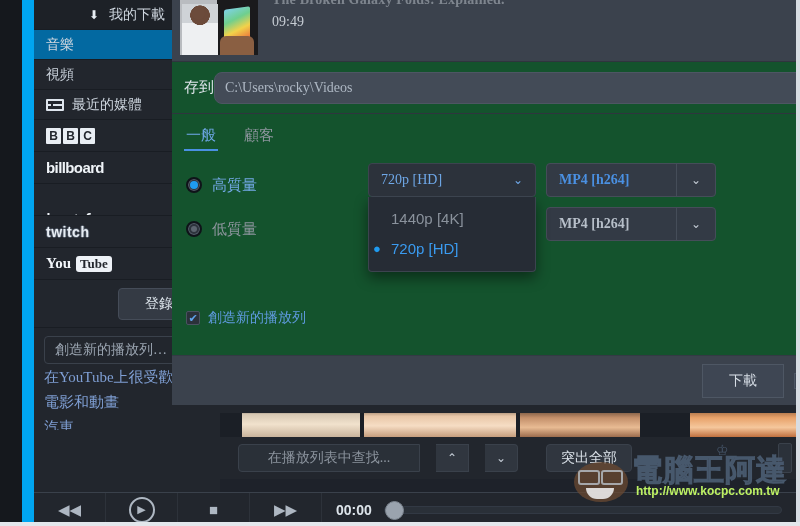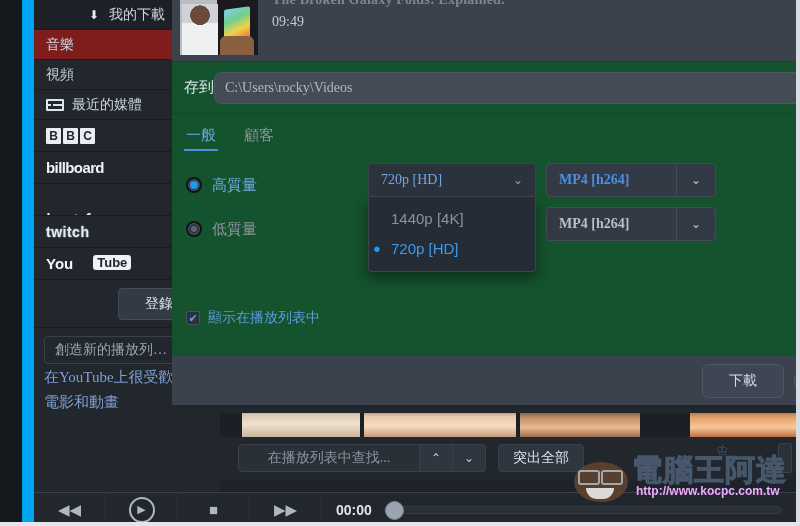--- a/index.html
+++ b/index.html
@@ -25,21 +25,21 @@
     background:#22262d; color:#b9c2cc;
   }
   .side-row{
     height:30px; display:flex; align-items:center; gap:8px;
     padding:0 12px; border-bottom:1px solid #191d23;
     font-size:14px; color:#cdd5de;
     font-family:"Liberation Serif", serif;
     white-space:nowrap; overflow:hidden;
   }
   .side-row.first{ justify-content:center; gap:10px; background:#1d2127; }
-  .side-row.hl{ background:#7f1d1d; }
+  .side-row.hl{ background:#0369a1; }
   .side-row.logo{ height:32px; }
   .side-ico{ font-size:12px; color:#e8eef4; line-height:1; }
   .side-ico.stack{
     display:inline-block; width:18px; height:12px; border:2px solid #dfe6ee;
     position:relative; background:#22262d; border-radius:1px;
   }
   .side-ico.stack:before{ content:""; position:absolute; left:0; right:0; top:3px; height:2px; background:#dfe6ee; }
   .side-ico.stack:after{ content:""; position:absolute; left:3px; right:3px; top:0px; bottom:0px; border-left:2px solid #22262d; }
 
   
@@ -50,21 +50,21 @@
     font-family:"Liberation Sans", sans-serif; border-radius:1px;
   }
   .billboard{ font-weight:bold; font-size:15px; color:#f0f4f8; letter-spacing:-0.6px;
     font-family:"Liberation Sans", sans-serif; }
   .lastfm{ font-size:22px; color:#eef2f7; font-family:"Liberation Sans", sans-serif; letter-spacing:-0.3px;margin-top:44px;}
   .twitch{
     font-weight:bold; font-size:14px; color:#e7edf3; letter-spacing:0.5px;
     font-family:"Liberation Sans", sans-serif;
     text-shadow:1px 0 0 #4b5360, -1px 0 0 #4b5360, 0 1px 0 #4b5360, 0 -1px 0 #4b5360;
   }
-  .yt{ display:flex; align-items:flex-start; gap:20px; font-family:Liberation Sans, sans-serif;}
+  .yt{ display:flex; align-items:flex-end; gap:5px; font-family:Liberation Serif, serif;}
   .yt .y{ font-weight:bold; font-size:15px; color:#f2f6fa; }
   .yt .t{ background:#eef2f7; color:#22262d; font-weight:bold; font-size:13px;
           padding:0 4px; border-radius:3px; }
 
   .login-wrap{ height:48px; display:flex; align-items:center; justify-content:flex-end; padding-right:20px;
     border-bottom:1px solid #191d23; background:#22262d;}
   .login-btn{
     background:#343a44; border:1px solid #454c58; border-radius:4px;
     color:#dbe3ea; font-size:14px; padding:6px 26px; font-family:"Liberation Serif", serif;text-align:right;
   }
@@ -221,29 +221,29 @@
     line-height:1;
   }
   .chk-label{ color:#5f9ade; font-size:14px; font-family:"Liberation Serif", serif; }
 
   .dlg-footer{
     position:absolute; left:0; bottom:0; width:630px; height:50px;
     border-top:1px solid #333a44; background:#3b424d;
     display:flex; align-items:center; justify-content:flex-end; gap:10px; padding-right:8px;
   }
   .foot-btn{
-    background:#3e4653; border:1px solid #4e5764; border-radius:6px; color:#d6dde5;
+    background:#3e4653; border:1px solid #4e5764; border-radius:0; color:#d6dde5;
     font-size:14px; font-family:"Liberation Serif", serif; padding:7px 26px;
   }
   .foot-btn.cut{ padding:7px 14px; margin-right:-30px; }
 
   
   .search-bar{
     position:absolute; left:220px; top:437px; width:576px; height:42px; background:#22262d;
-    display:flex; align-items:center; padding-left:18px; gap:0;
+    display:flex; align-items:center; padding-left:18px; gap:16px;
   }
   .search-field{
     width:182px; height:28px; background:#2a3038; border:1px solid #3a414b;
     border-radius:4px 0 0 4px; display:flex; align-items:center; justify-content:center;
     color:#8b939d; font-size:14px; font-family:"Liberation Serif", serif;
   }
   .spin{
     width:33px; height:28px; background:#2f3views; background:#30363f; border:1px solid #3a414b;
     border-left:none; display:flex; align-items:center; justify-content:center;
     color:#c3cbd4; font-size:12px;
@@ -294,21 +294,21 @@
   .wm-g1{ position:absolute; left:8px; top:26px; width:22px; height:15px; border:2px solid #b9c0c8; border-radius:3px; opacity:.8;}
   .wm-g2{ position:absolute; left:31px; top:26px; width:22px; height:15px; border:2px solid #b9c0c8; border-radius:3px; opacity:.8;}
   .wm-mouth{ position:absolute; left:16px; top:44px; width:28px; height:11px; background:#f3f4f6; border-radius:0 0 14px 14px; opacity:.85;}
   .wm-text{
     position:absolute; left:62px; top:6px; font-size:30px; font-weight:bold; letter-spacing:1px;
     color:#2e3a49; -webkit-text-stroke:1px #4a5b70; font-family:"Liberation Serif", serif;
     opacity:.95;
   }
   .wm-crown{ position:absolute; left:146px; top:-2px; font-size:14px; color:#46566a; }
   .wm-url{
-    position:absolute; left:66px; top:40px; font-size:12px; font-weight:bold; color:#f0abfc;
+    position:absolute; left:66px; top:40px; font-size:12px; font-weight:bold; color:#bef264;
     font-family:"Liberation Sans", sans-serif;
   }
 </style>
 </head>
 <body>
 
 <div id="app">
 
   <div class="content-bg"></div>
   <div class="thumb-strip">
@@ -366,20 +366,21 @@
     <div class="login-wrap">
       <button class="login-btn">登錄</button>
     </div>
 
     <div class="newpl">
       <span>創造新的播放列…</span>
     </div>
 
     <div class="cat">在YouTube上很受歡迎</div>
     <div class="cat">電影和動畫</div>
+    <div class="cat clip">汽車</div>
   </div>
 
   <div class="dialog">
 
     <div class="dlg-head">
       <div class="dlg-thumb">
         <div class="person"></div>
         <div class="head"></div>
         <div class="phone"></div>
         <div class="hand"></div>
@@ -433,21 +434,21 @@
         <span class="chev">⌄</span>
       </div>
       <div class="fbox two lo">
         <span class="val">MP4 [h264]</span>
         <span class="sep"></span>
         <span class="chev">⌄</span>
       </div>
 
       <div class="chk-row">
         <span class="chk">✔</span>
-        <span class="chk-label">顯示在播放列表中</span>
+        <span class="chk-label">創造新的播放列</span>
       </div>
     </div>
 
     <div class="dlg-footer">
       <button class="foot-btn">下載</button>
       <button class="foot-btn cut"></button>
     </div>
   </div>
 
   <div class="search-bar">

